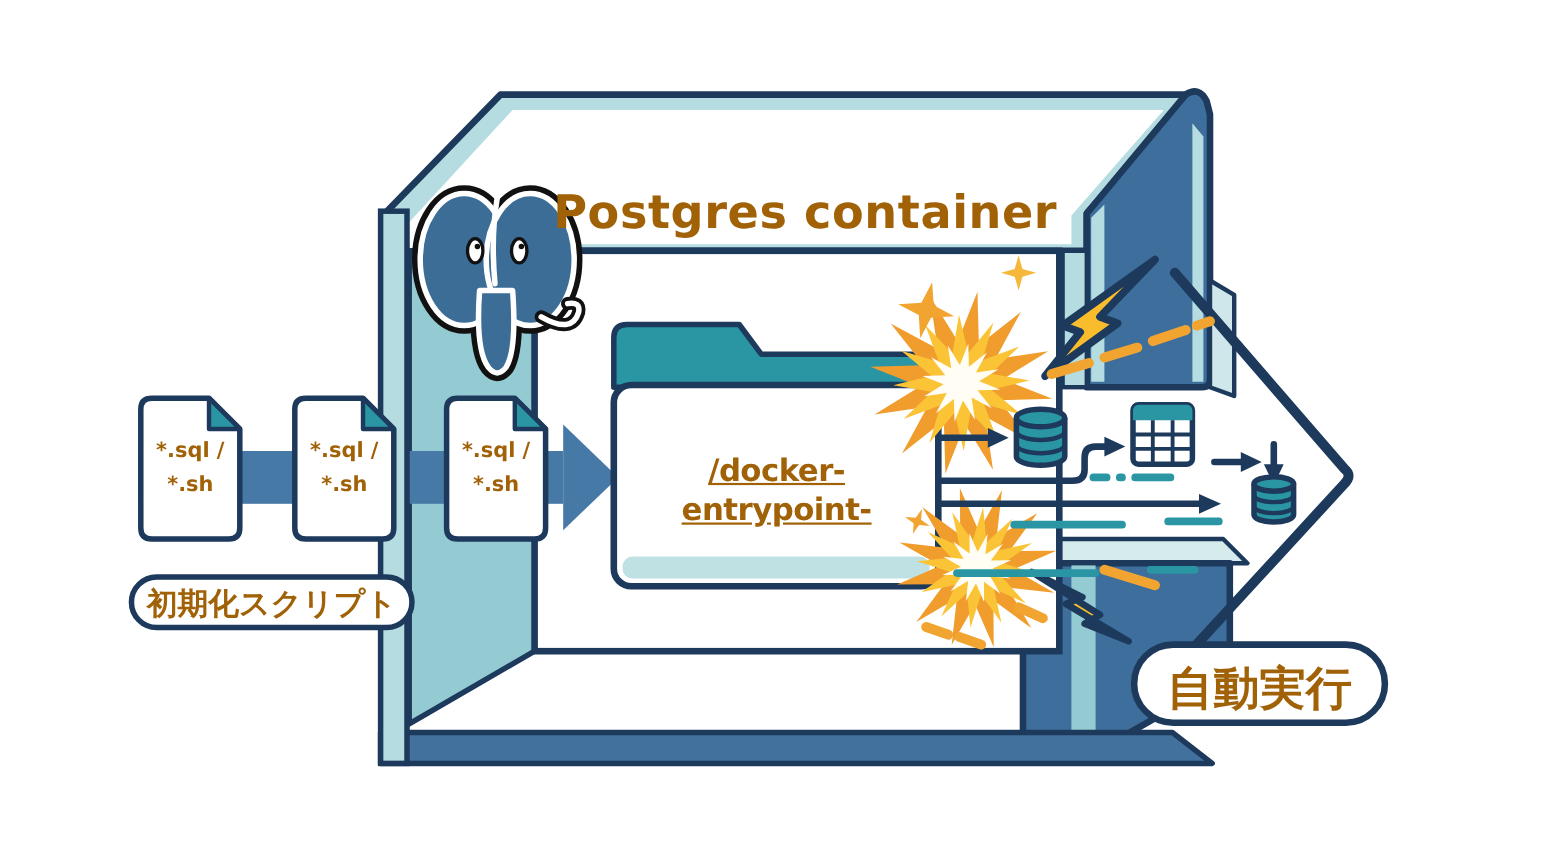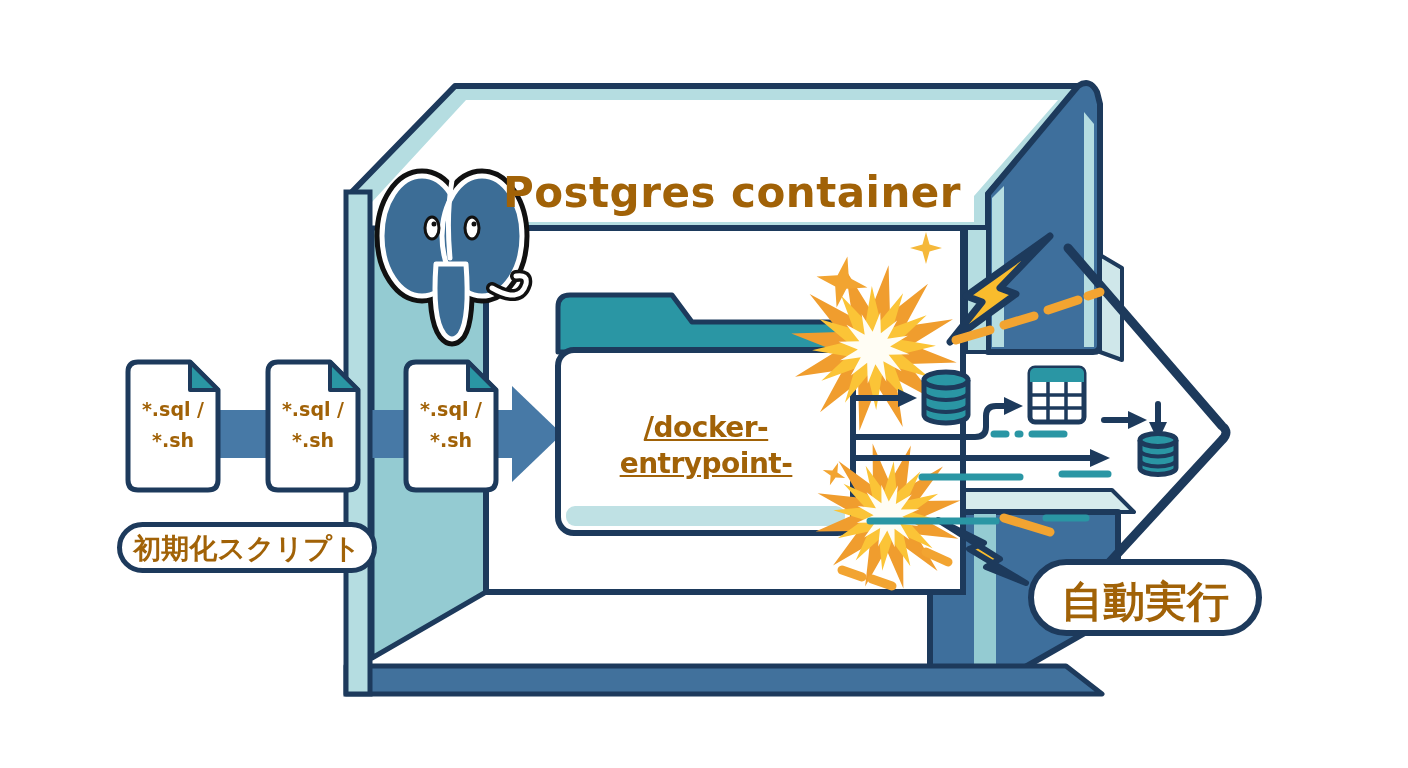--- a/index.html
+++ b/index.html
@@ -7,21 +7,21 @@
        font-family:"DejaVu Sans","Liberation Sans",sans-serif;}
   .stage{position:absolute;inset:0;}
   svg{position:absolute;left:0;top:0;}
   .ov{position:absolute;z-index:5;color:#a16207;font-weight:700;text-align:center;}
   .title{font-size:42px;letter-spacing:.5px;}
   .file-label{font-size:19px;line-height:31px;}
   .folder-label{font-size:28px;line-height:36px;letter-spacing:-.5px;text-decoration:underline;}
   .pill{background:#fff;border:5px solid #1d3a5c;border-radius:32px;
         display:flex;align-items:flex-end;justify-content:center;}
   .pill-sm{font-size:28px;}
-  .pill-lg{font-size:42px;border-width:6px;border-radius:42px;}
+  .pill-lg{font-size:42px;border-width:6px;border-radius:42px;margin-top:24px;}
 </style>
 </head>
 <body>
 
 <div class="stage">
 <svg width="1408" height="768" viewBox="0 0 1408 768">
   <defs>
     <polygon id="star12" points="1,0 0.435,0.116 0.866,0.5 0.318,0.318 0.5,0.866 0.116,0.435 0,1 -0.116,0.435 -0.5,0.866 -0.318,0.318 -0.866,0.5 -0.435,0.116 -1,0 -0.435,-0.116 -0.866,-0.5 -0.318,-0.318 -0.5,-0.866 -0.116,-0.435 0,-1 0.116,-0.435 0.5,-0.866 0.318,-0.318 0.866,-0.5 0.435,-0.116"></polygon>
     <path id="spark4" d="M0,-1 L0.22,-0.22 L1,0 L0.22,0.22 L0,1 L-0.22,0.22 L-1,0 L-0.22,-0.22 Z"></path>
   </defs>

